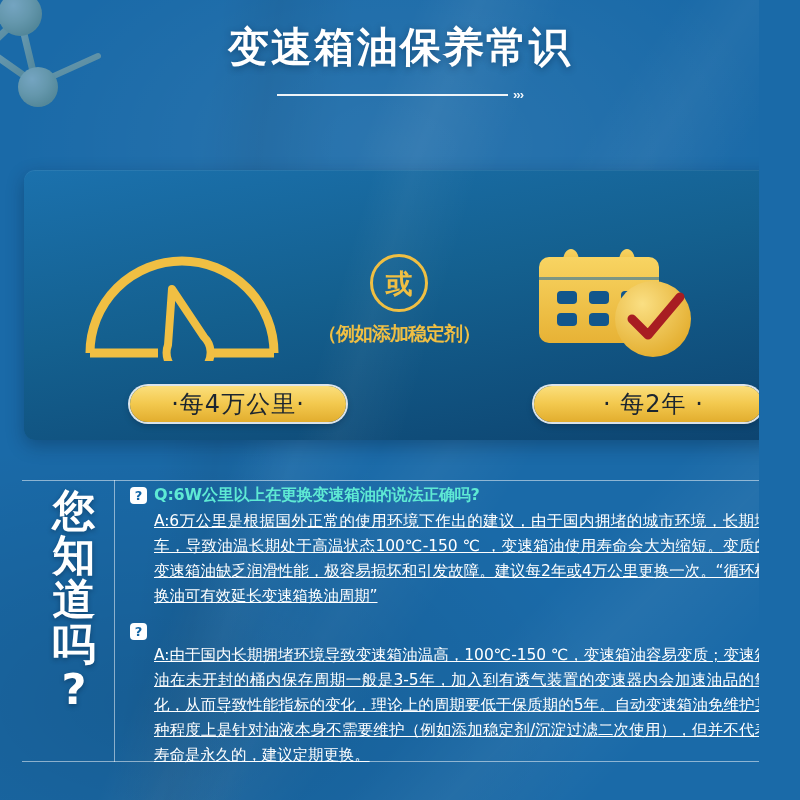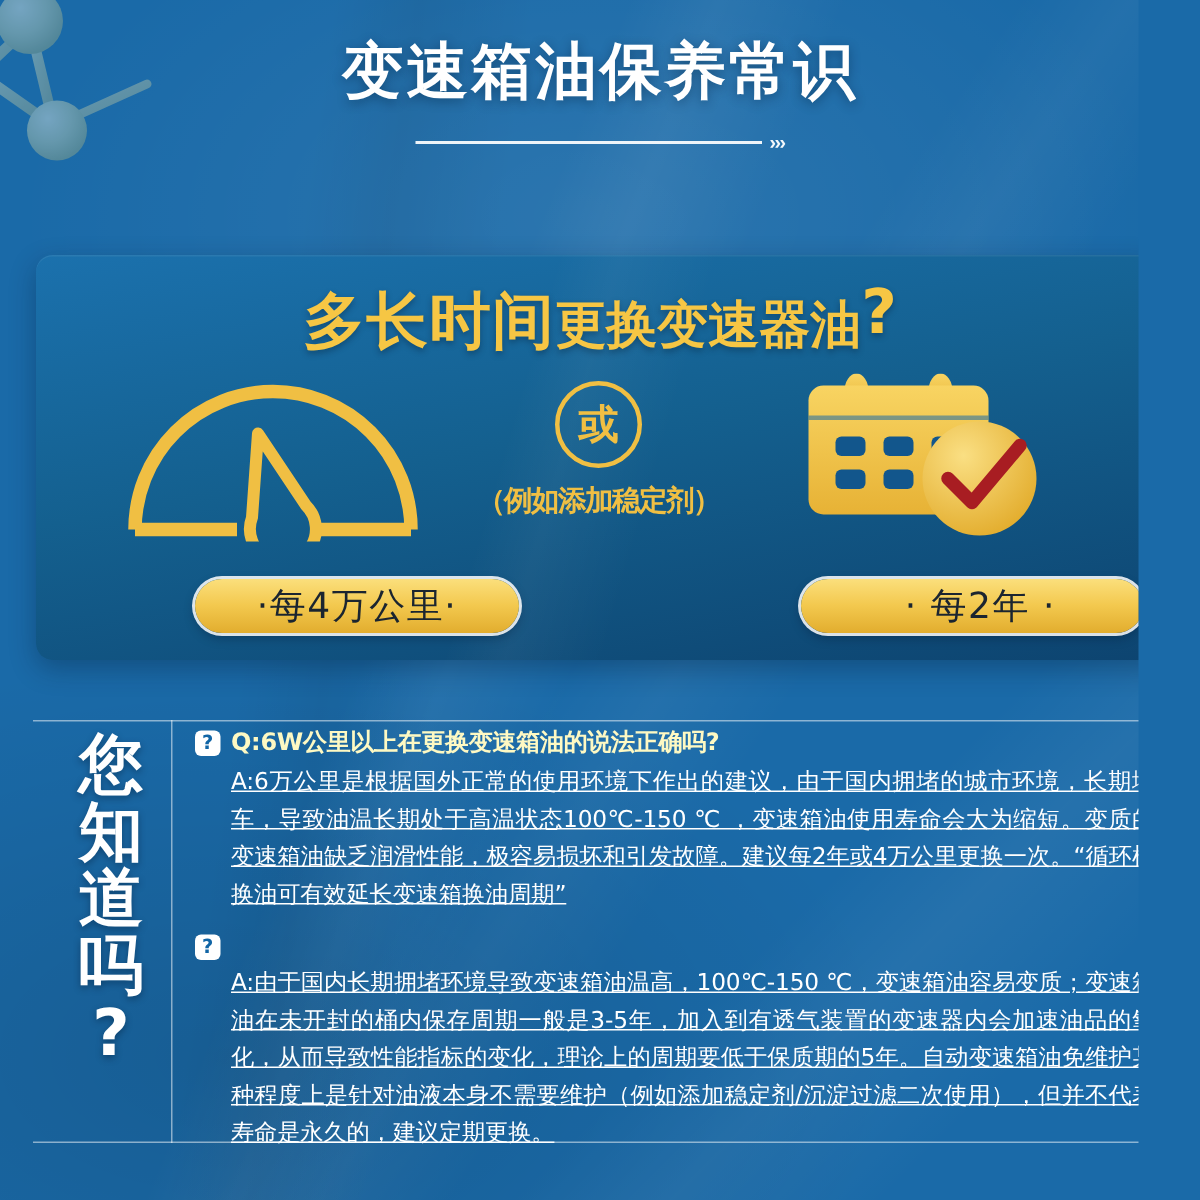--- a/index.html
+++ b/index.html
@@ -262,21 +262,21 @@
     font-family: "DejaVu Sans", "Liberation Sans", sans-serif;
     font-size: 13px;
     font-weight: bold;
     line-height: 17px;
     text-align: center;
   }
   .q-text {
     font-family: "DejaVu Sans", "Liberation Sans", sans-serif;
     font-size: 16px;
     font-weight: bold;
-    color: #fef9c3;
+    color: #5eead4;
     line-height: 1.35;
     letter-spacing: -0.2px;
   }
   .qa-a {
     margin-left: 24px;
     font-family: "DejaVu Sans", "Liberation Sans", sans-serif;
     font-size: 15.5px;
     color: #ffffff;
     line-height: 1.62;
     letter-spacing: -0.1px;
@@ -315,23 +315,20 @@
   <div class="header">
     <div class="page-title">变速箱油保养常识</div>
     <div class="title-rule">
       <div class="bar"></div>
       <div class="chevs">›››</div>
     </div>
   </div>
 
   <div class="card">
 
-    <div class="card-heading">
-      <span class="big">多长时间</span><span class="small">更换变速器油</span><span class="qmark">?</span>
-    </div>
 
     <div class="icon-row">
 
       <div class="col col-gauge">
         <div class="gauge-wrap">
           <svg width="196" height="108" viewBox="0 0 196 108">
 
             <path d="M6 100 A92 92 0 0 1 190 100" fill="none" stroke="#f0bf43" stroke-width="9"></path>
             <path d="M6 100 L74 100" stroke="#f0bf43" stroke-width="9" stroke-linecap="butt"></path>
             <path d="M128 100 L190 100" stroke="#f0bf43" stroke-width="9" stroke-linecap="butt"></path>

